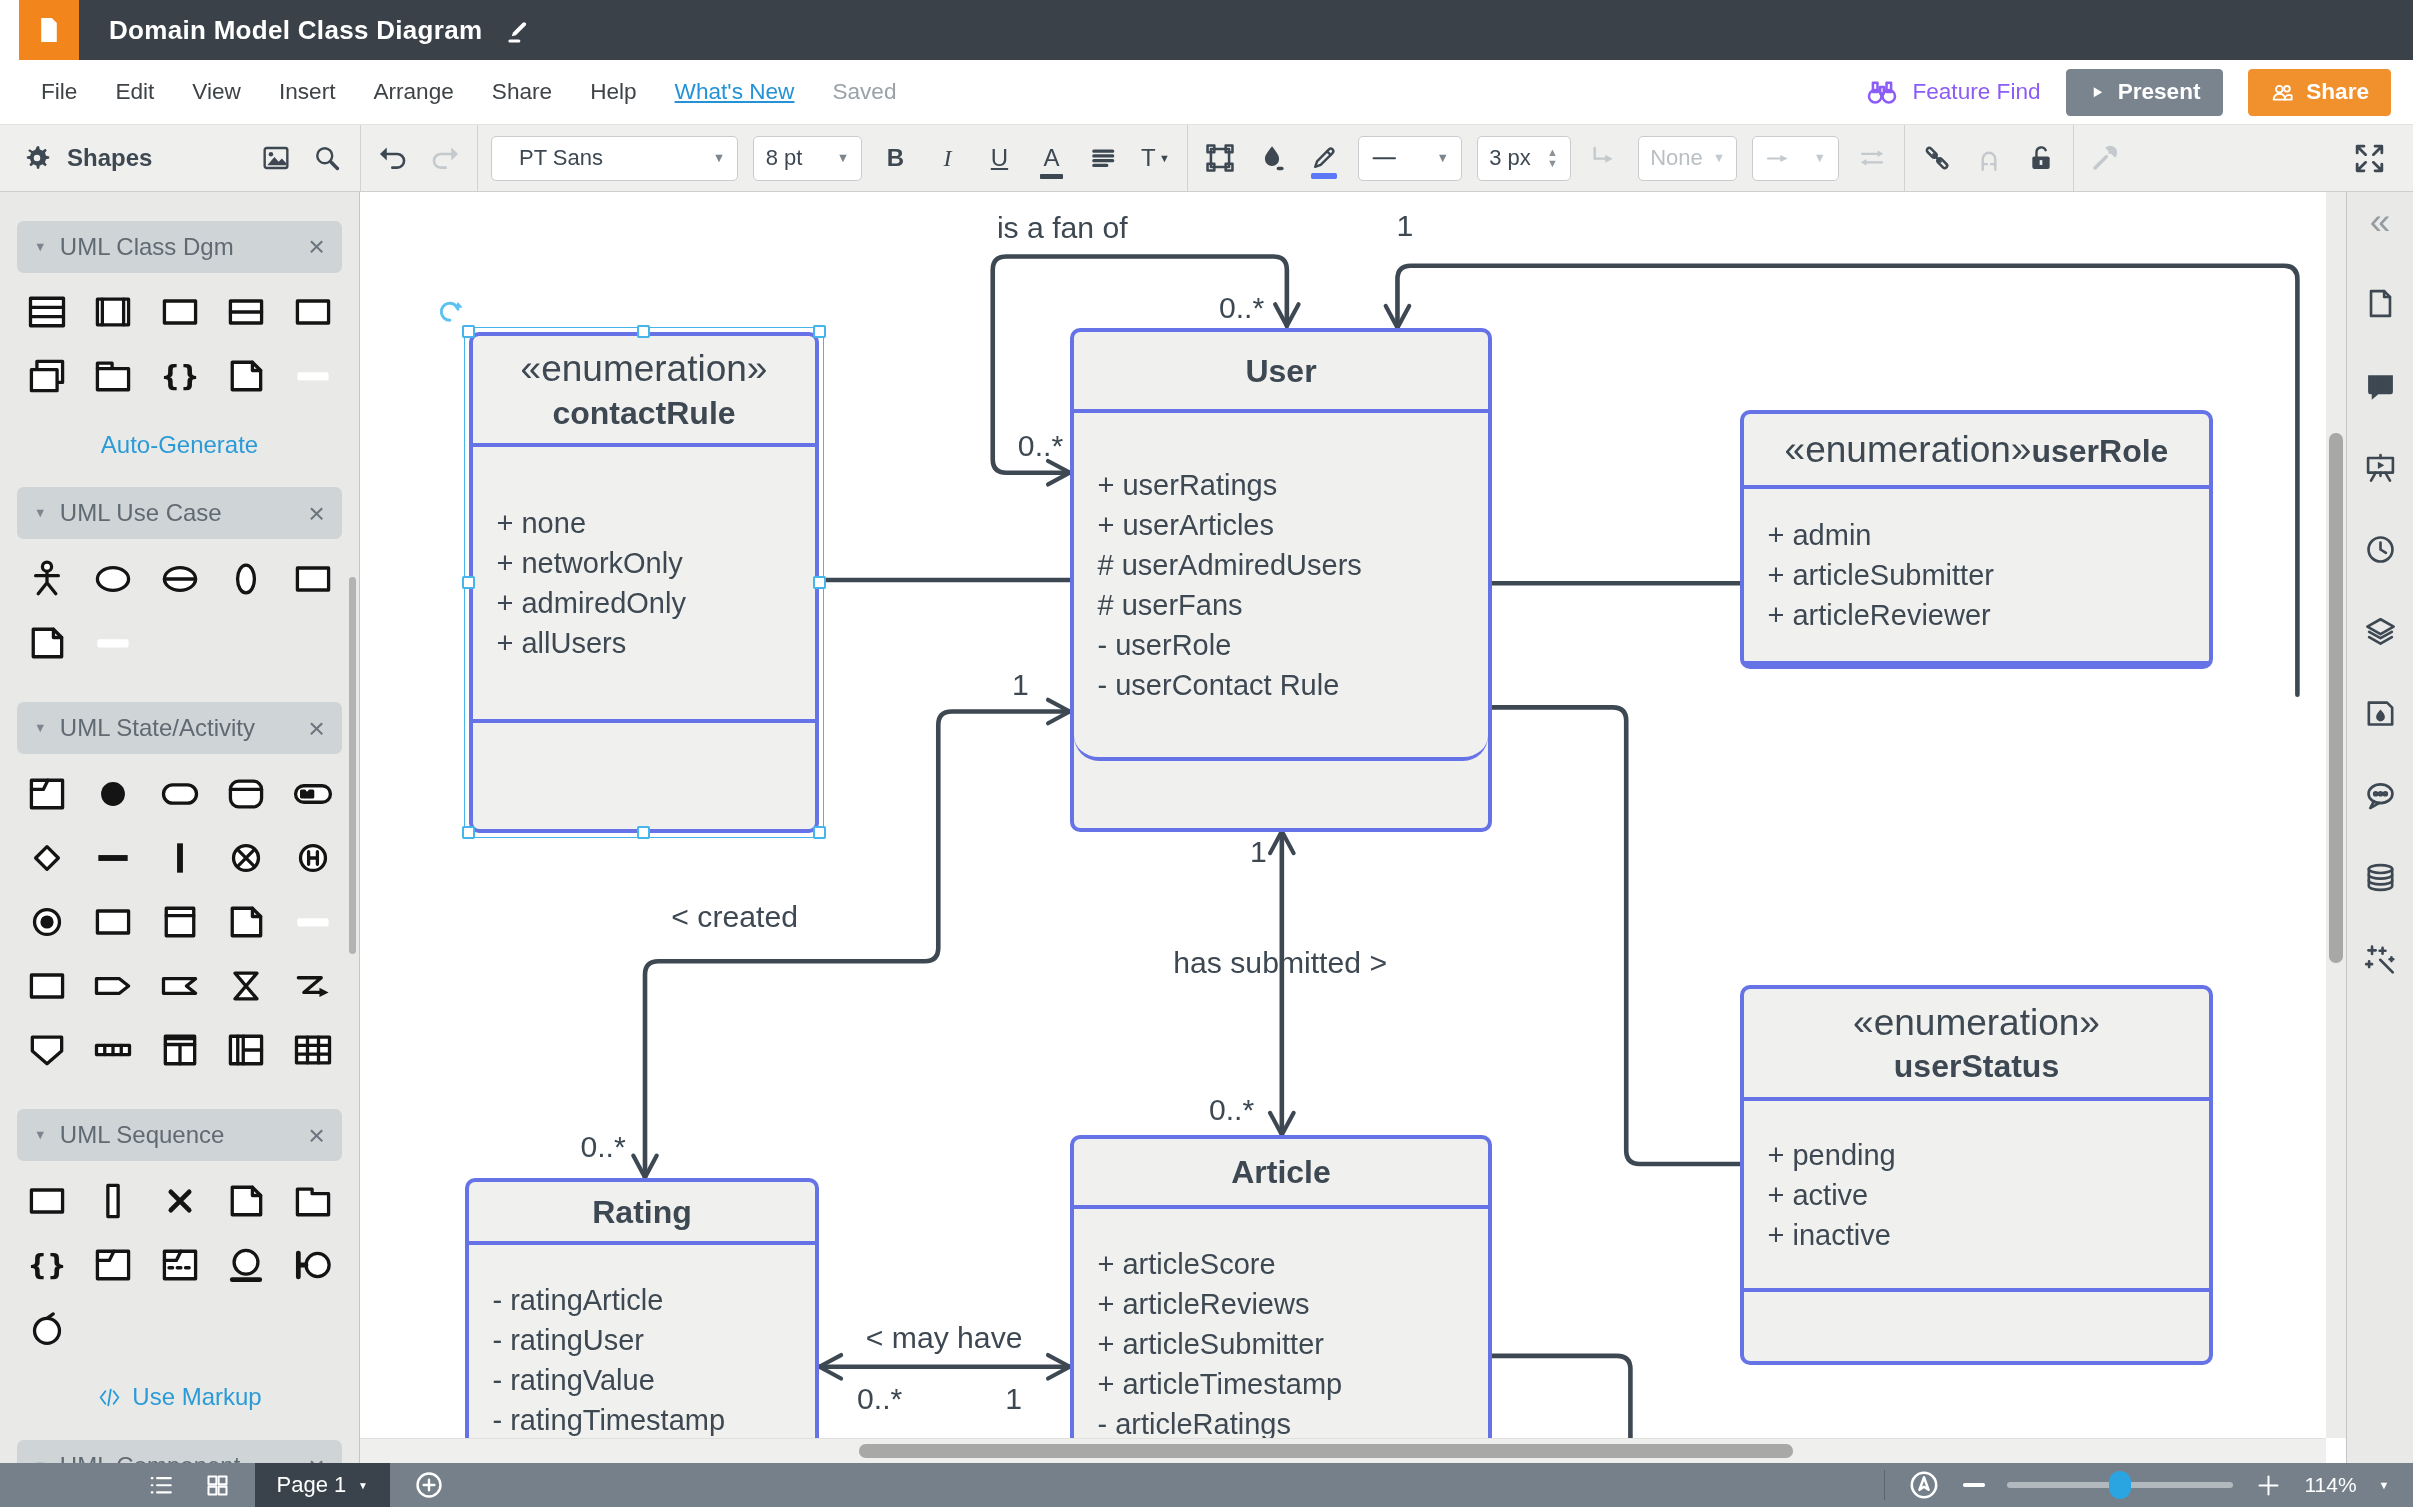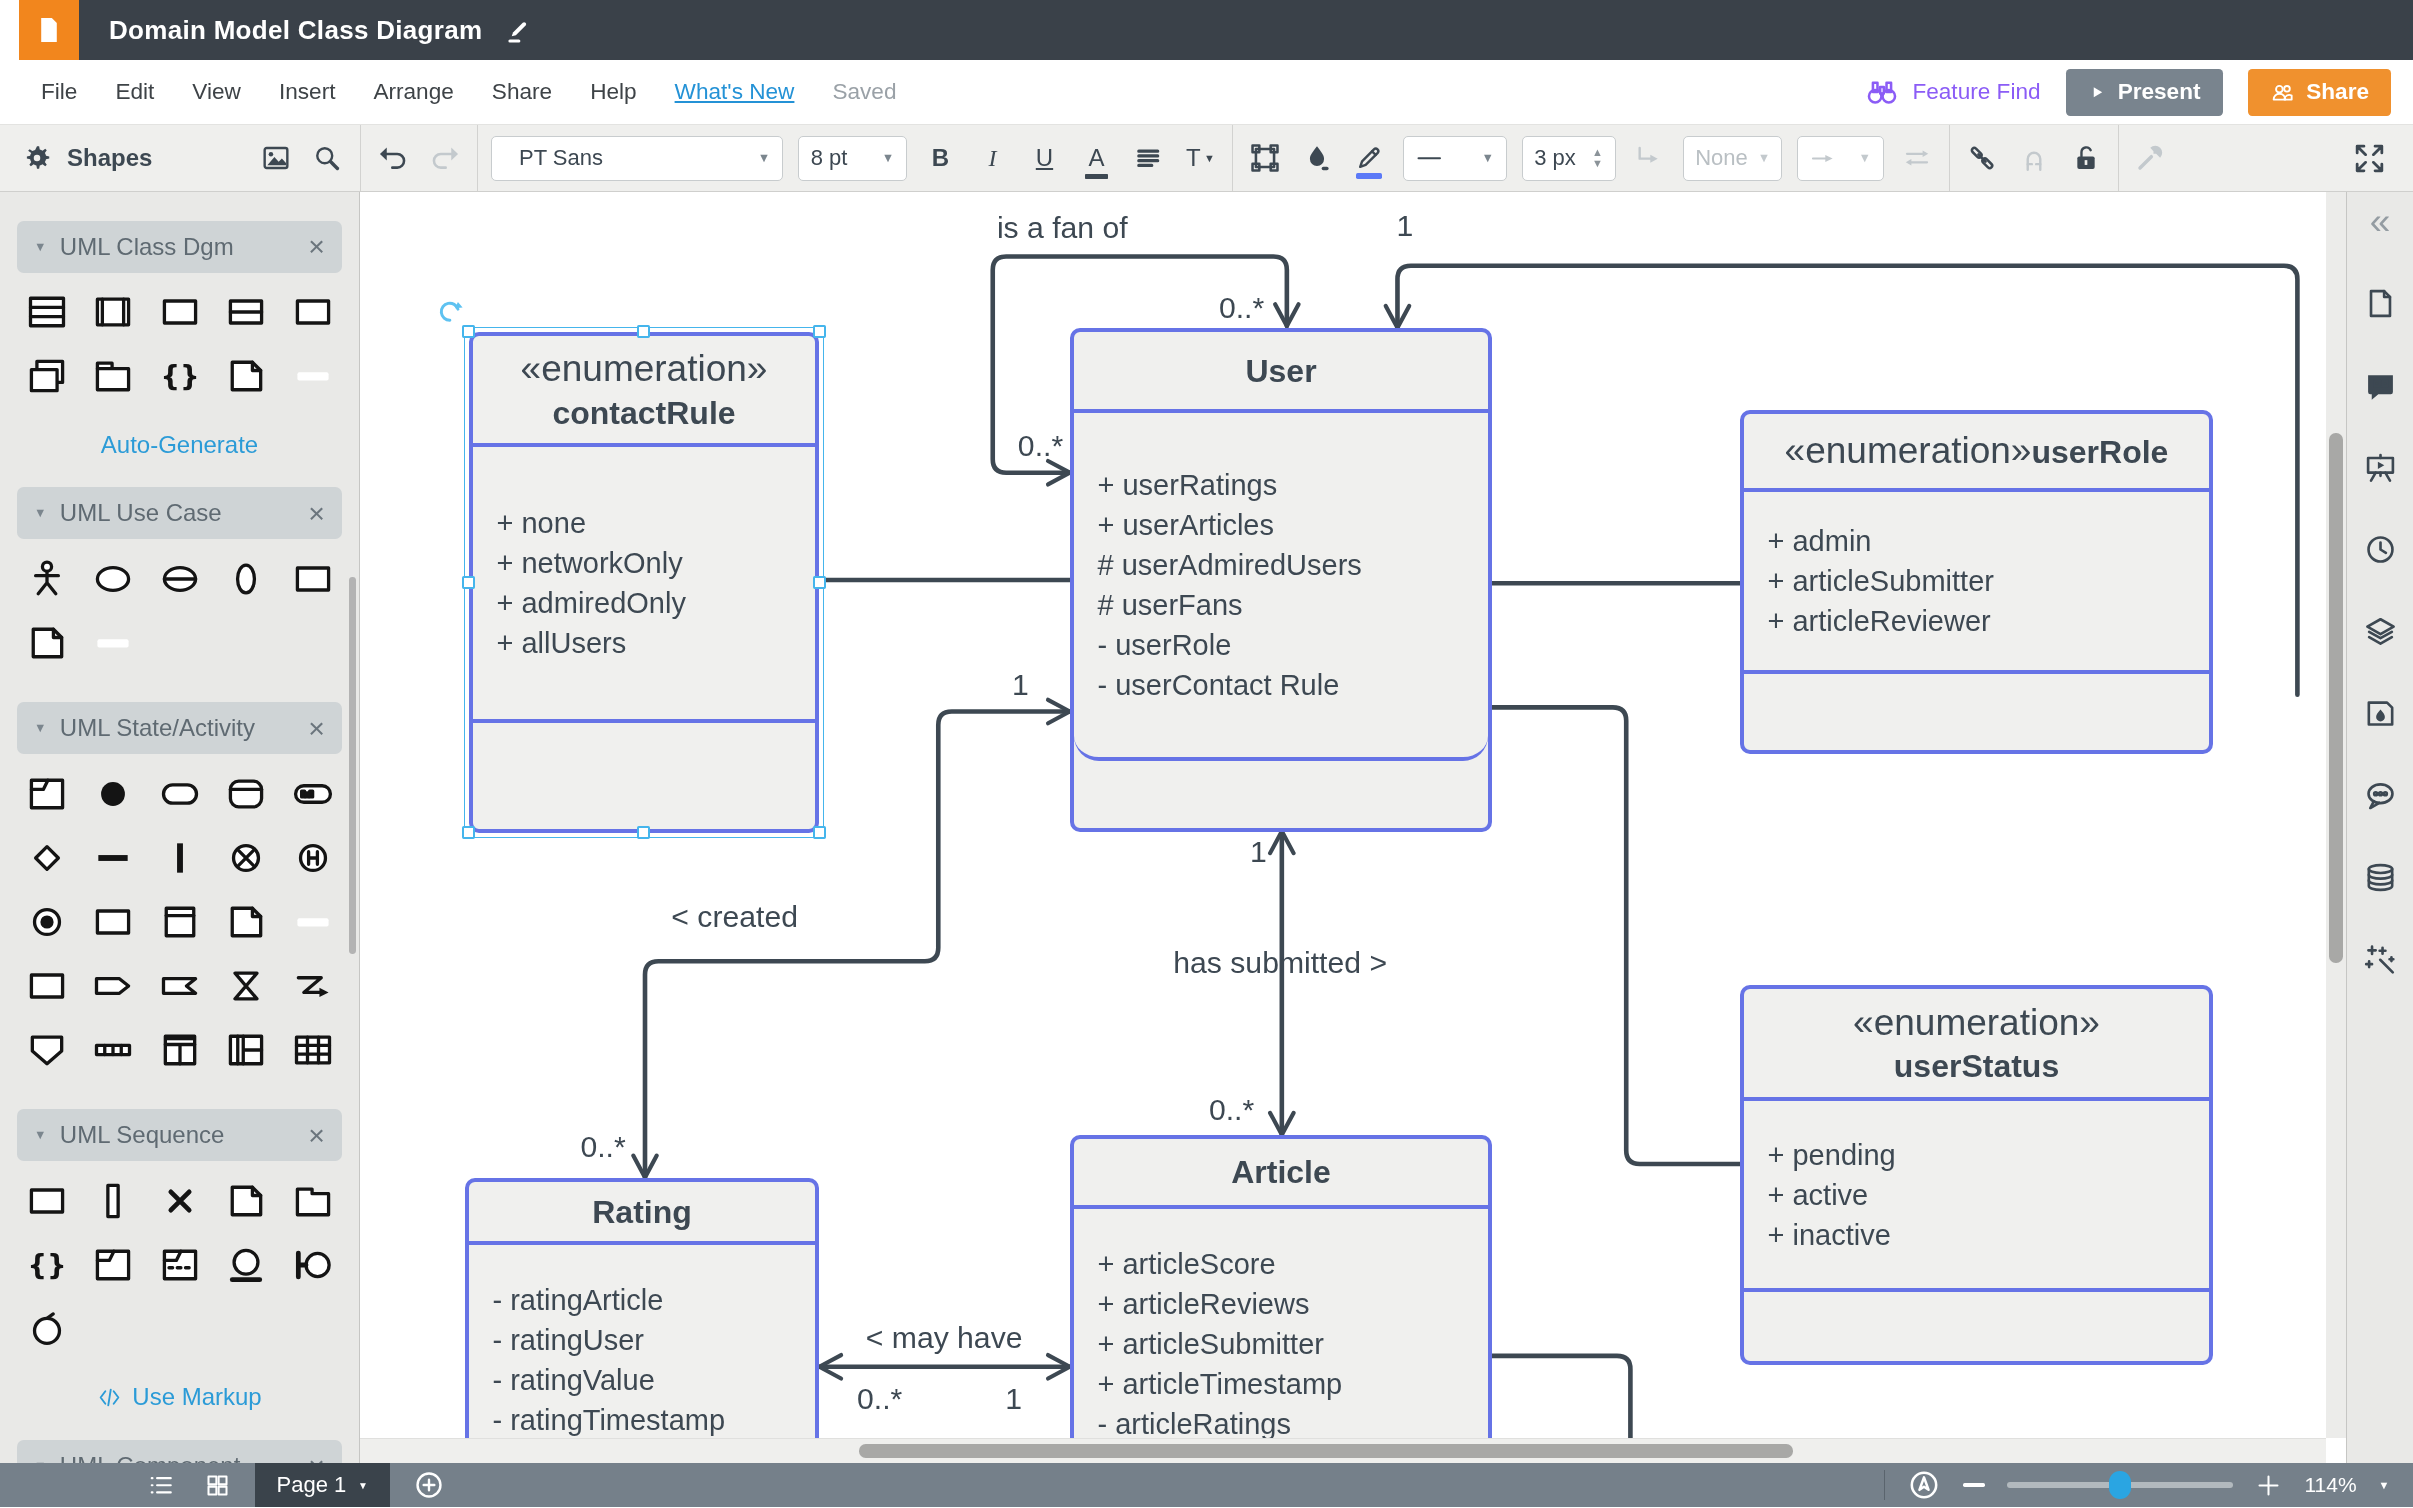--- a/index.html
+++ b/index.html
@@ -40,21 +40,21 @@
   
   .toolbar{height:67px;background:#efefed;border-bottom:0.8px solid #cfcfcd;display:flex;align-items:center;}
   .tsep{width:0.8px;height:66px;background:#d2d2d0;flex:0 0 auto;}
   .tgroup{display:flex;align-items:center;gap:15px;padding:0 13.4px;}
   .shapes-sec{width:361px;height:100%;display:flex;align-items:center;border-right:0.8px solid #d2d2d0;padding:0 15px 0 22px;}
   .shapes-label{font-size:24px;font-weight:700;margin-left:15px;color:#3d4852;}
   .tbtn{display:flex;align-items:center;justify-content:center;min-width:37px;height:45px;color:#3d4852;font-size:24px;cursor:pointer;position:relative;}
   .tbtn.disabled{color:#c3c9cd;cursor:default;}
   .selbox{height:45px;background:#fff;border:0.8px solid #c8ccce;border-radius:5px;display:flex;align-items:center;padding:0 11.7px;font-size:22px;color:#3d4852;cursor:pointer;}
   .selbox .caret{margin-left:auto;color:#7b868e;font-size:12.6px;padding-left:10px;}
-  .fontbox{width:292px;padding-left:27px;}
+  .fontbox{width:247px;padding-left:27px;}
   .sizebox{width:109px;}
   .linebox{width:104px;}
   .pxbox{width:94px;}
   .stepper{display:flex;flex-direction:column;margin-left:auto;color:#8b9399;font-size:11px;line-height:11px;}
   .fmt-b{font-weight:700;}
   .fmt-i{font-style:italic;font-family:"Liberation Serif",serif;}
   .fmt-u{text-decoration:underline;}
   .abar{position:absolute;left:7.5px;bottom:1.7px;width:22.6px;height:5px;background:#3d4852;border-radius:0.8px;}
   .pbar{position:absolute;left:5.9px;bottom:1.7px;width:26px;height:5.9px;background:#5b79f7;border-radius:1.7px;}
   .tcaret{font-size:11px;margin-left:3.4px;color:#3d4852;}
@@ -849,21 +849,21 @@
             <div class="uml-attrs" style="height: 348px; border-radius: 25px;">
               <div>+ userRatings</div>
               <div>+ userArticles</div>
               <div># userAdmiredUsers</div>
               <div># userFans</div>
               <div>- userRole</div>
               <div>- userContact Rule</div>
             </div>
             <div class="uml-methods"></div>
           </div>
-          <div class="uml-box" style="left: 1380px; top: 218px; width: 473px; height: 344px;">
+          <div class="uml-box" style="left: 1380px; top: 218px; width: 473px; height: 259px;">
             <div class="uml-title" style="height: 78px;">
               <span><span class="uml-stereo">«enumeration»</span><span class="uml-name">userRole</span></span>
             </div>
             <div class="uml-attrs" style="height: 182px;">
               <div>+ admin</div>
               <div>+ articleSubmitter</div>
               <div>+ articleReviewer</div>
             </div>
             <div class="uml-methods"></div>
           </div>

